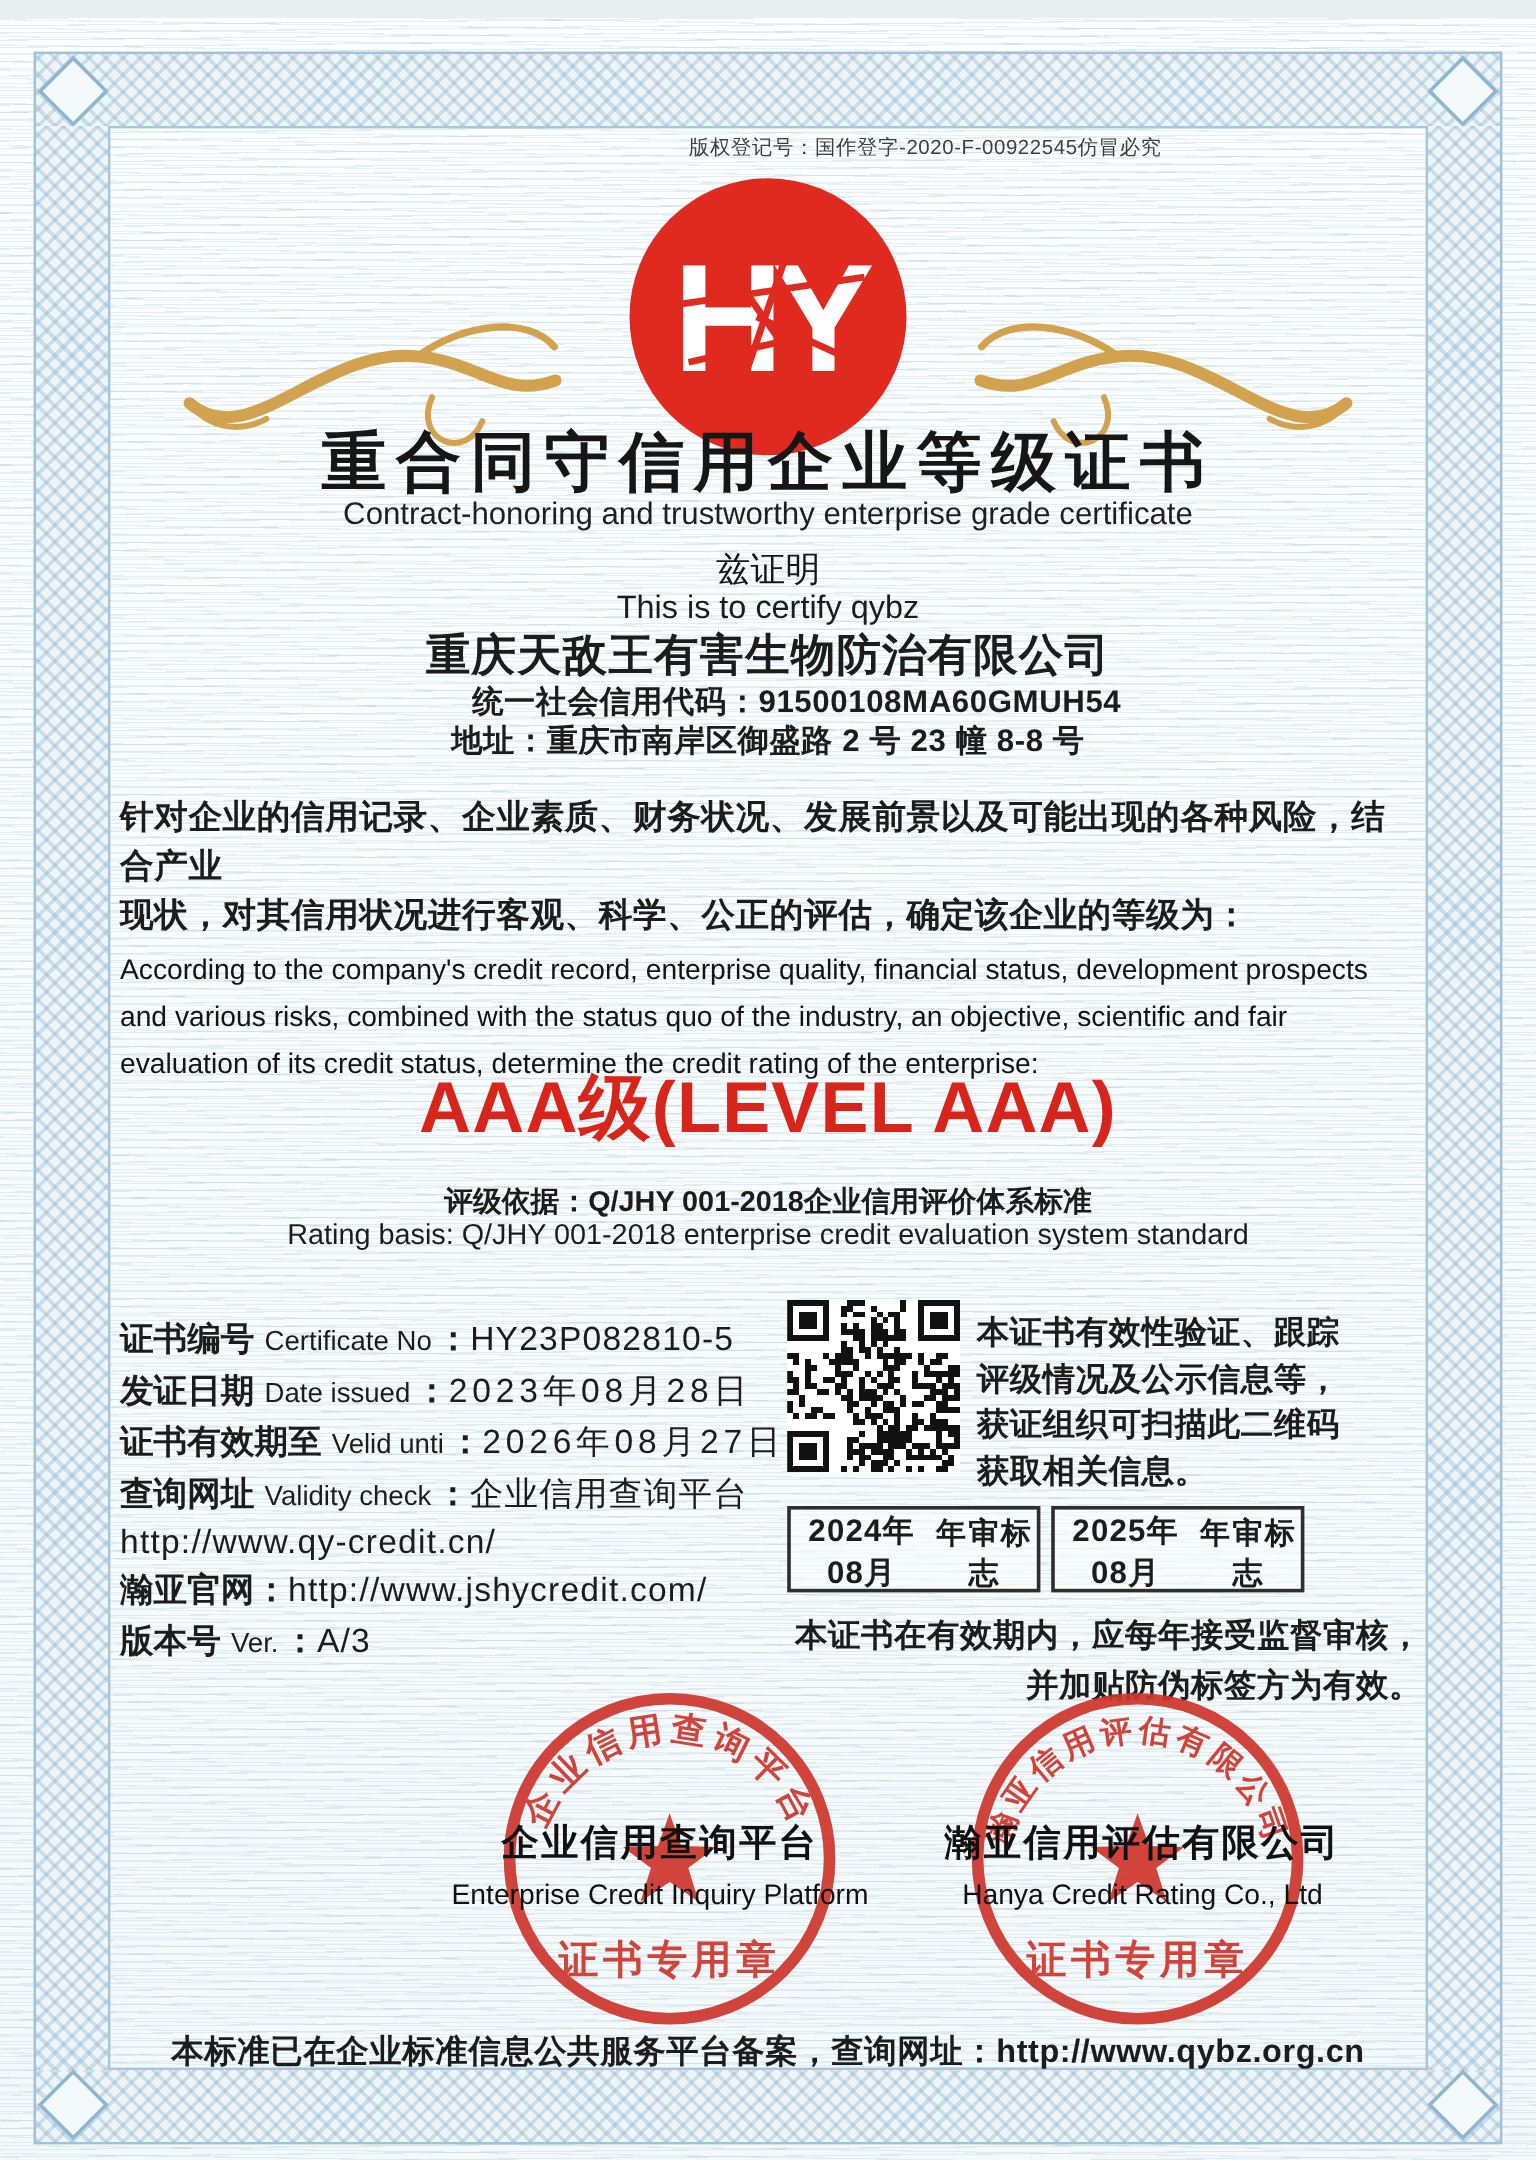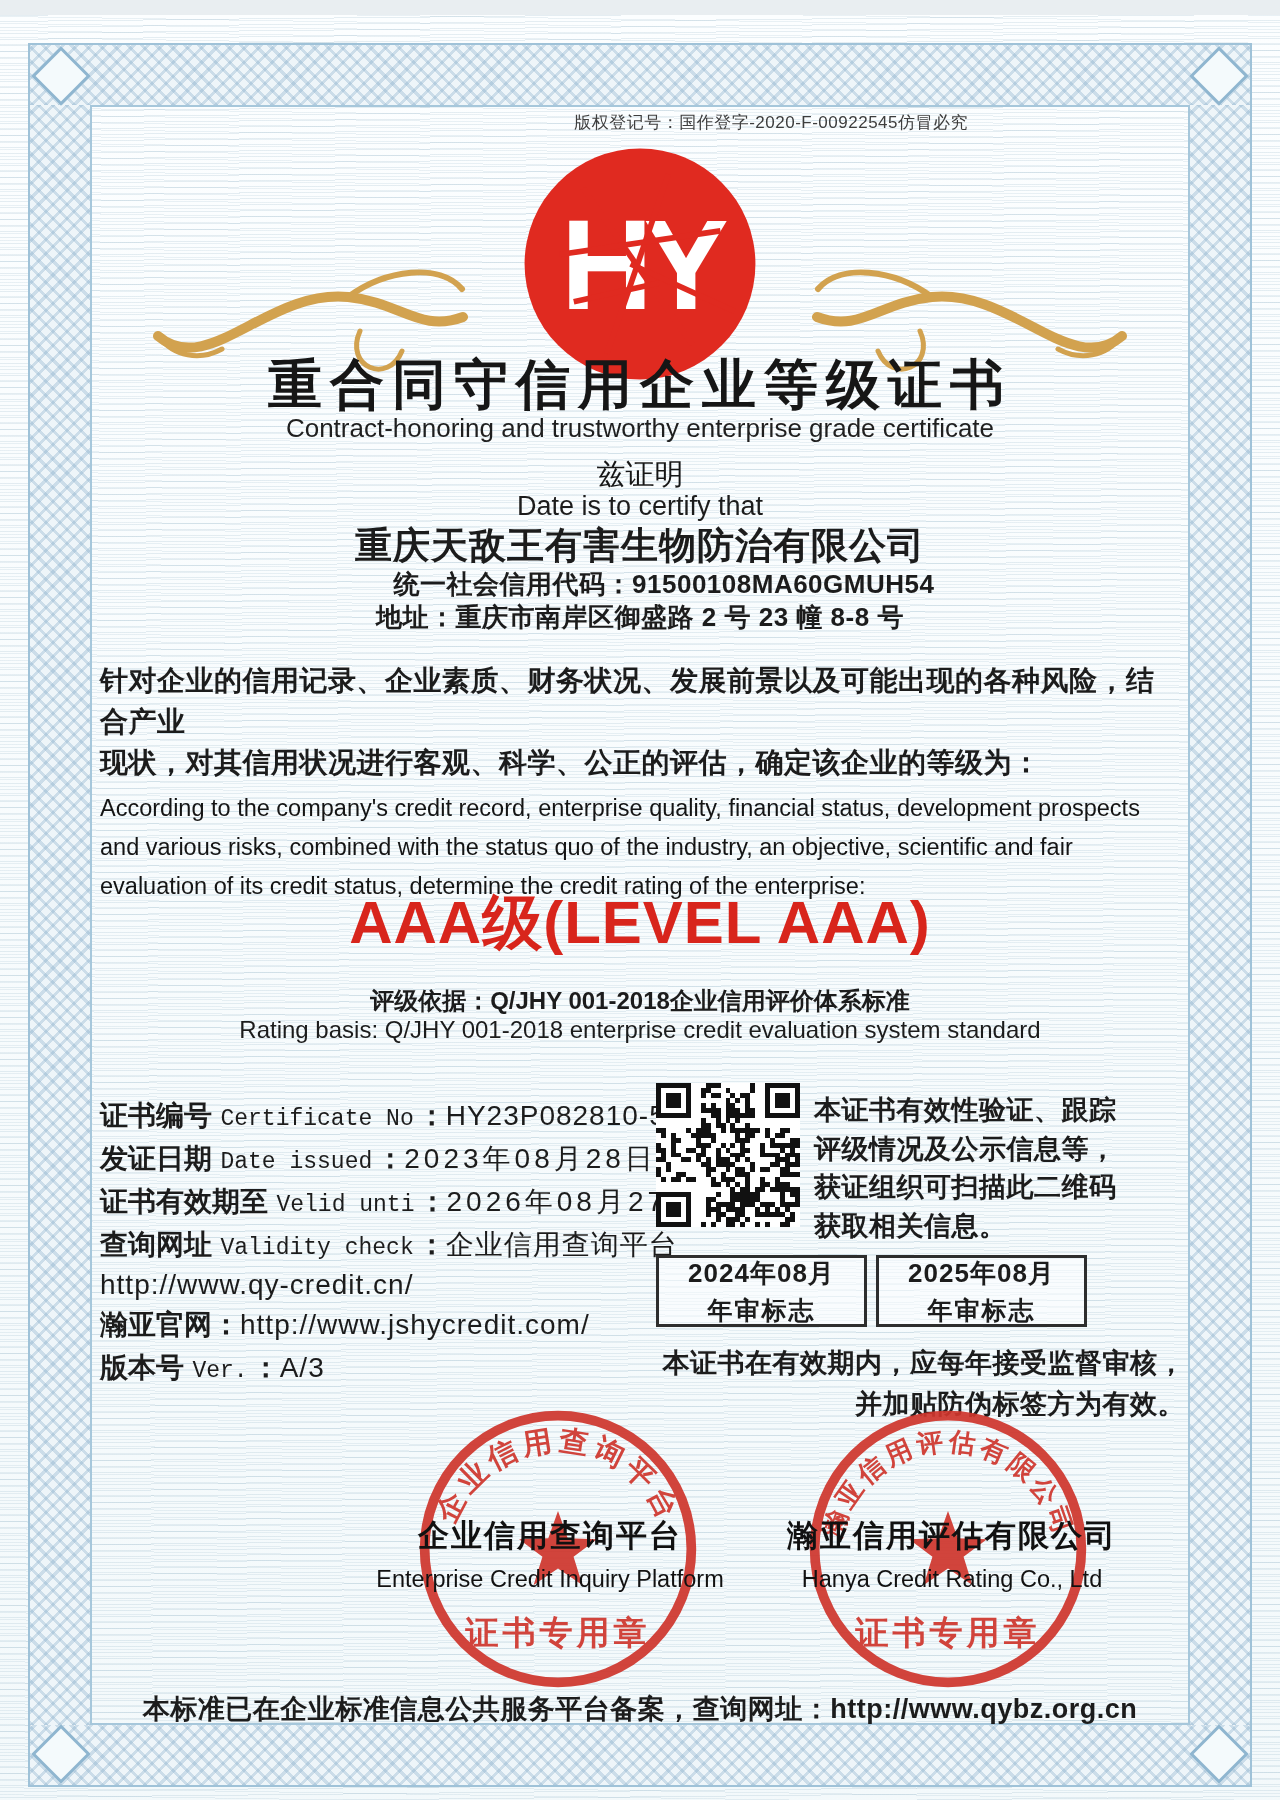--- a/index.html
+++ b/index.html
@@ -48,30 +48,30 @@
   .eval .zh{font-size:28px;font-weight:700;line-height:41px;letter-spacing:.5px;}
   .eval .en{margin-top:6px;font-size:23.5px;line-height:39px;color:#141414;}
 
   .rating{top:868px;font-size:60px;font-weight:800;color:#d8251c;letter-spacing:1px;}
   .basis-zh{top:970px;font-size:24px;font-weight:700;}
   .basis-en{top:1001px;font-size:24px;}
 
   .details{left:100px;top:1082px;width:560px;}
   .details .row{margin-bottom:5px;white-space:nowrap;}
   .d-zh{font-size:28px;font-weight:700;}
-  .d-en{font-size:23px;margin:0 4px;font-family:Liberation Mono, monospace;}
+  .d-en{font-size:23px;margin:0 4px;}
   .d-sep{font-size:28px;font-weight:700;}
   .d-val{font-size:28px;font-weight:400;letter-spacing:1px;}
   .row.sp .d-val{letter-spacing:4px;}
 
   .qr{left:656px;top:1068px;width:144px;height:144px;}
   .qr-note{left:814px;top:1076px;width:380px;font-size:27px;font-weight:700;line-height:38.5px;letter-spacing:.5px;}
 
   .rbox{top:1240px;width:205px;height:66px;border:3px solid #2e2e2e;background:rgba(252,254,255,.55);
-        display:flex;flex-direction:column;justify-content:center;text-align:center;}
+        display:flex;flex-direction:row;justify-content:center;text-align:center;}
   .rbox .date{font-size:26px;font-weight:700;letter-spacing:1px;}
   .rbox .lbl{font-size:25px;font-weight:700;margin-top:3px;letter-spacing:2px;text-align:center;}
   .rbox.b1{left:656px;} .rbox.b2{left:876px;}
 
   .rnote{left:500px;right:95px;top:1328px;text-align:right;font-size:27px;font-weight:700;line-height:41px;letter-spacing:.5px;}
 
   .seal{width:292px;height:292px;opacity:.92;}
   .seal.l{left:412px;top:1386px;}
   .seal.r{left:802px;top:1386px;}
   .org{z-index:5;text-align:center;}
@@ -125,21 +125,21 @@
       <line x1="160" y1="35" x2="95" y2="225"></line>
       <line x1="45" y1="120" x2="215" y2="95"></line>
       <line x1="120" y1="130" x2="230" y2="180"></line>
       <line x1="60" y1="170" x2="150" y2="150"></line>
     </g>
   </svg>
 
   <div class="abs ctr title">重合同守信用企业等级证书</div>
   <div class="abs ctr subtitle">Contract-honoring and trustworthy enterprise grade certificate</div>
   <div class="abs ctr certify-zh">兹证明</div>
-  <div class="abs ctr certify-en">Date is to certify that</div>
+  <div class="abs ctr certify-en">This is to certify qybz</div>
   <div class="abs ctr company">重庆天敌王有害生物防治有限公司</div>
   <div class="abs ctr credit-code">统一社会信用代码：91500108MA60GMUH54</div>
   <div class="abs ctr address">地址：重庆市南岸区御盛路 2 号 23 幢 8-8 号</div>
 
   <div class="abs eval">
     <div class="zh">针对企业的信用记录、企业素质、财务状况、发展前景以及可能出现的各种风险，结合产业</div>
     <div class="zh">现状，对其信用状况进行客观、科学、公正的评估，确定该企业的等级为：</div>
     <div class="en">According to the company's credit record, enterprise quality, financial status, development prospects and various risks, combined with the status quo of the industry, an objective, scientific and fair evaluation of its credit status, determine the credit rating of the enterprise:</div>
   </div>
 

